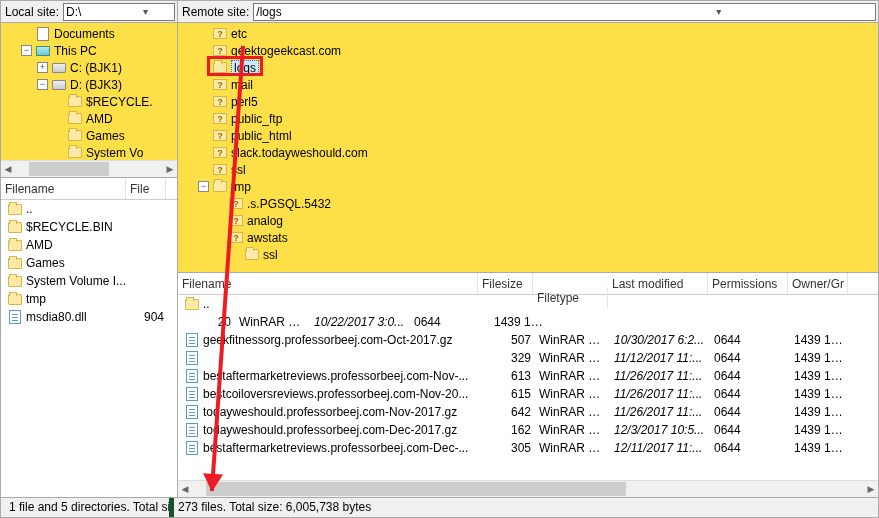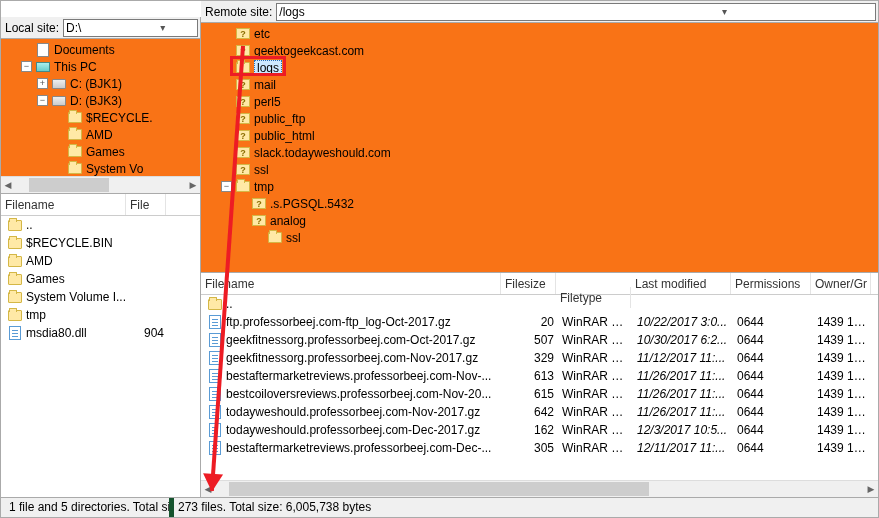--- a/index.html
+++ b/index.html
@@ -1,26 +1,26 @@
 <!DOCTYPE html>
 <html><head>
 <meta charset="utf-8">
 <style>
   * { box-sizing: border-box; margin: 0; padding: 0; font-family: "Segoe UI", Tahoma, sans-serif; font-size: 12px; }
   body { background: #fff; color: #000; }
   .app { display: flex; flex-direction: column; width: 879px; height: 518px; border: 1px solid #aaa; position: relative; }
   .main { flex: 1; display: flex; overflow: hidden; }
-  .left-pane { width: 200px; display: flex; flex-direction: column; border-right: 1px solid #aaa; margin-top: 16px; }
+  .left-pane { width: 177px; display: flex; flex-direction: column; border-right: 1px solid #aaa; }
   .right-pane { flex: 1; display: flex; flex-direction: column; }
   .site-row { display: flex; align-items: center; border-bottom: 1px solid #aaa; background: #f0f0f0; height: 22px; }
   .site-label { padding: 0 4px; white-space: nowrap; }
   .site-input { flex: 1; border: 1px solid #7a7a7a; background: #fff; height: 18px; padding: 0 2px; display: flex; align-items: center; justify-content: space-between; margin-right: 2px; }
   .site-input span { flex: 1; }
   .dropdown-arrow { width: 12px; text-align: center; font-size: 10px; color: #555; }
-  .tree-panel { flex: 0 0 155px; overflow: auto; border-bottom: 1px solid #aaa; background: #f97316; position: relative; }
+  .tree-panel { flex: 0 0 155px; overflow: auto; border-bottom: 1px solid #aaa; background: #fde047; position: relative; }
   .right-pane .tree-panel { flex: 0 0 250px; }
   .tree { padding: 2px 0; }
   .tree-row { display: flex; align-items: center; height: 17px; white-space: nowrap; padding-left: 4px; }
   .expander { width: 11px; height: 11px; border: 1px solid #888; display: inline-flex; align-items: center; justify-content: center; font-size: 9px; line-height: 1; margin-right: 3px; background: #fff; color: #555; cursor: pointer; }
   .expander-space { width: 14px; display: inline-block; }
   .icon { width: 16px; height: 14px; display: inline-flex; align-items: center; justify-content: center; margin-right: 3px; flex-shrink: 0; }
   .folder-icon { background: #ffe9a6; border: 1px solid #d4b746; border-radius: 1px; width: 14px; height: 11px; position: relative; }
   .folder-icon::before { content: ""; position: absolute; top: -3px; left: 0; width: 6px; height: 3px; background: #ffe9a6; border: 1px solid #d4b746; border-bottom: none; border-radius: 1px 1px 0 0; }
   .folder-q { background: #ffe9a6; border: 1px solid #d4b746; width: 14px; height: 11px; position: relative; display: inline-flex; align-items: center; justify-content: center; font-size: 9px; font-weight: bold; color: #8a6d00; }
   .folder-q::after { content: "?"; position: absolute; font-size: 9px; }
@@ -308,20 +308,27 @@
               </span>
               <span>.s.PGSQL.5432</span>
             </div>
             <div class="tree-row indent-2">
               <span class="expander-space"></span>
               <span class="icon">
                 <span class="folder-q"></span>
               </span>
               <span>analog</span>
             </div>
+            <div class="tree-row indent-2">
+              <span class="expander-space"></span>
+              <span class="icon">
+                <span class="folder-q"></span>
+              </span>
+              <span>awstats</span>
+            </div>
             <div class="tree-row indent-3">
               <span class="expander-space"></span>
               <span class="icon">
                 <span class="folder-icon"></span>
               </span>
               <span>ssl</span>
             </div>
           </div>
         <div class="selected-box" style="top:33px;left:29px;width:56px;height:20px;"></div>
       </div>
@@ -342,26 +349,20 @@
                 </span>
                 <span>..</span>
               </div>
               <div class="cell cell-size"></div>
               <div class="cell cell-type"></div>
               <div class="cell cell-mod"></div>
               <div class="cell cell-perm"></div>
               <div class="cell cell-own"></div>
             </div>
             <div class="list-row">
-              <div class="cell cell-name">
-                <span class="icon">
-                  <span class="file-icon"></span>
-                </span>
-                <span>ftp.professorbeej.com-ftp_log-Oct-2017.gz</span>
-              </div>
               <div class="cell cell-size">20</div>
               <div class="cell cell-type">WinRAR ar...</div>
               <div class="cell cell-mod">10/22/2017 3:0...</div>
               <div class="cell cell-perm">0644</div>
               <div class="cell cell-own">1439 1368</div>
             </div>
             <div class="list-row">
               <div class="cell cell-name">
                 <span class="icon">
                   <span class="file-icon"></span>
@@ -372,21 +373,20 @@
               <div class="cell cell-type">WinRAR ar...</div>
               <div class="cell cell-mod">10/30/2017 6:2...</div>
               <div class="cell cell-perm">0644</div>
               <div class="cell cell-own">1439 1368</div>
             </div>
             <div class="list-row">
               <div class="cell cell-name">
                 <span class="icon">
                   <span class="file-icon"></span>
                 </span>
-                <span>geekfitnessorg.professorbeej.com-Nov-2017.gz</span>
               </div>
               <div class="cell cell-size">329</div>
               <div class="cell cell-type">WinRAR ar...</div>
               <div class="cell cell-mod">11/12/2017 11:...</div>
               <div class="cell cell-perm">0644</div>
               <div class="cell cell-own">1439 1368</div>
             </div>
             <div class="list-row">
               <div class="cell cell-name">
                 <span class="icon">

